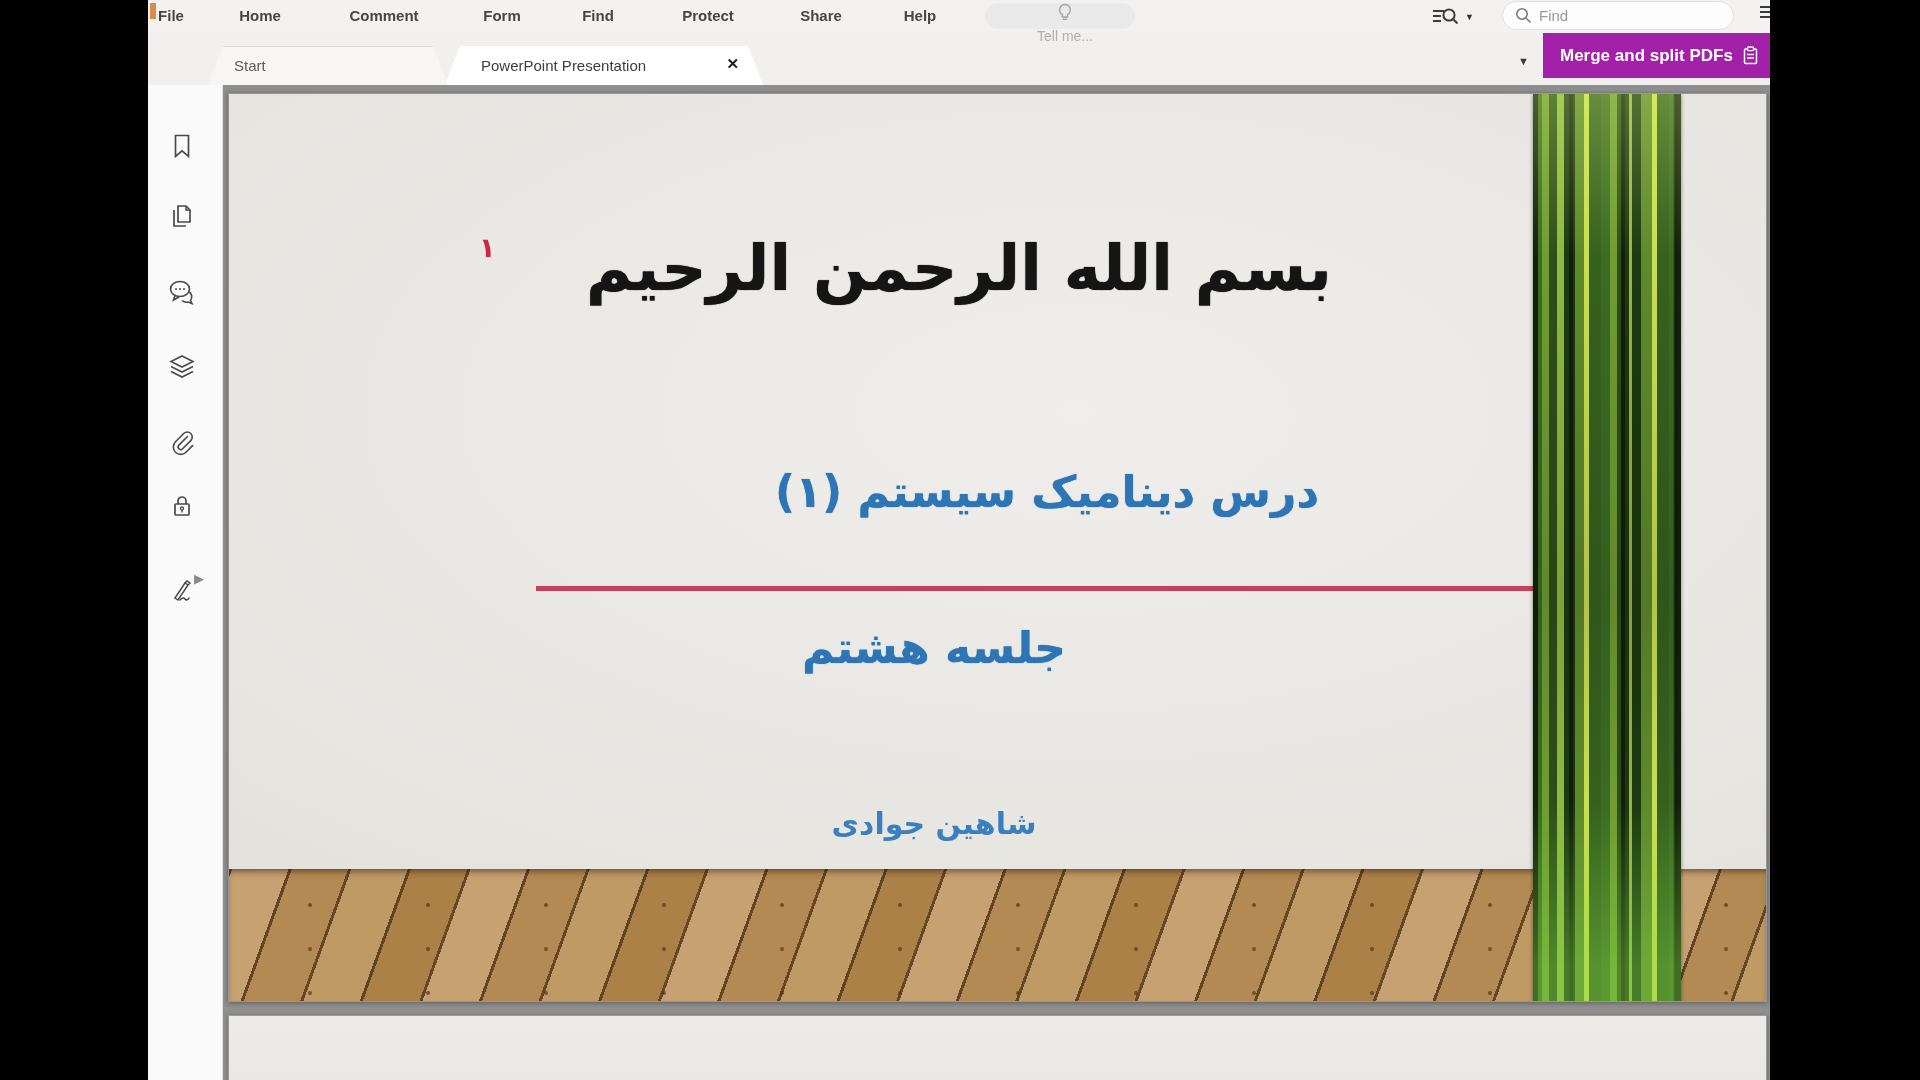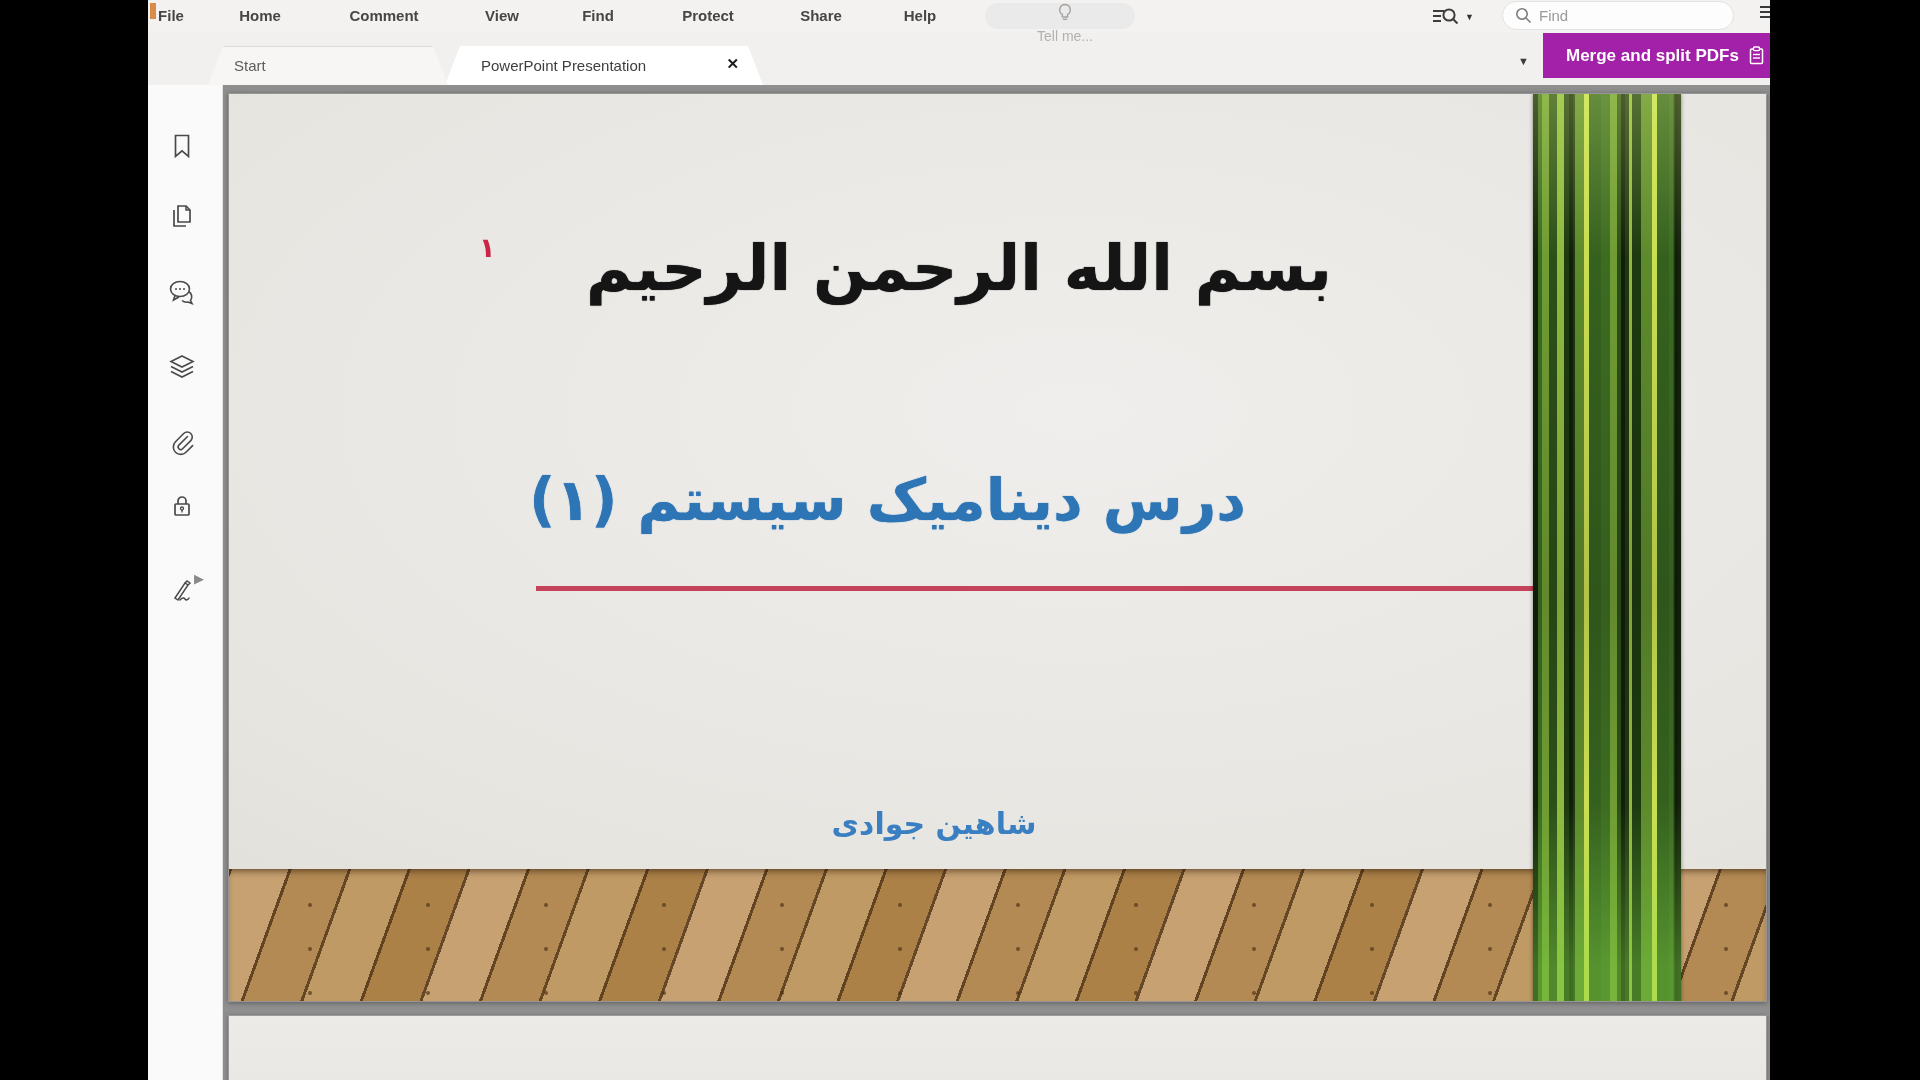--- a/index.html
+++ b/index.html
@@ -34,42 +34,42 @@
          display:flex; align-items:center; }
   #tab-start { left:60px; width:240px; background:#f7f6f5; box-shadow:inset 0 1px 0 #dddcda; }
   #tab-start .tab-label { padding-left:26px; color:#5e5d5c; font-size:15px; }
   #tab-doc { left:297px; width:318px; background:#ffffff; }
   #tab-doc .tab-label { padding-left:36px; color:#3f3e3d; font-size:15px; }
   .tab-close { position:absolute; right:24px; top:9px; font-size:15px; font-weight:bold;
                color:#1d1d1d; cursor:pointer; }
   #tab-caret { position:absolute; left:1370px; top:22px; font-size:11px; color:#3a3a3a; cursor:pointer; }
   #merge-btn { position:absolute; left:1395px; top:0; width:230px; height:45px;
                background:#a320a8; color:#fff; border:none; display:flex; align-items:center;
-               gap:10px; padding-left:23px; font-size:17px; font-weight:bold;
+               gap:10px; padding-left:17px; font-size:17px; font-weight:bold;
                font-family:"Liberation Sans", sans-serif; cursor:pointer; }
 
   
   #workspace { left:148px; top:85px; width:1622px; height:995px; background:#8f8f8f; }
   #sidebar { position:absolute; left:0; top:0; width:75px; height:995px; background:#fafafa;
              border-right:1px solid #e2e1e0; }
   .side-icon { position:absolute; left:12px; width:44px; height:44px; display:flex;
                align-items:center; justify-content:center; cursor:pointer; }
   #panel-arrow { position:absolute; left:46px; top:486px; font-size:13px; color:#8a8a8a; cursor:pointer; }
 
   
   #page1 { position:absolute; left:80px; top:8px; width:1539px; height:909px;
            background:radial-gradient(120% 100% at 55% 35%, #efeeec 0%, #e7e5e0 55%, #dad7d1 100%);
            border:1px solid #979695; box-shadow:0 1px 5px rgba(0,0,0,.35); overflow:hidden; }
   #pagenum-ann { position:absolute; left:250px; top:138px; color:#cc2546; font-size:27px;
                  font-weight:bold; font-family:"DejaVu Sans", sans-serif; }
   #bismillah { position:absolute; left:300px; top:132px; width:860px; text-align:center;
                direction:rtl; color:#151515; font-weight:bold; font-size:63px; line-height:1.35;
                font-family:"DejaVu Sans", sans-serif; text-shadow:0 0 1px #151515; }
-  #slide-title { position:absolute; left:300px; top:372px; width:790px; text-align:left;
-                 direction:rtl; color:#2e75b6; font-weight:bold; font-size:58px;
+  #slide-title { position:absolute; left:300px; top:372px; width:790px; text-align:right;
+                 direction:rtl; color:#2e75b6; font-weight:bold; font-size:44px;
                  font-family:"DejaVu Sans", sans-serif; text-shadow:0 0 1px #2e75b6; }
   #title-underline { position:absolute; left:307px; top:492px; width:1000px; height:5px;
                      background:#c4435a; }
   #slide-subtitle { position:absolute; left:520px; top:528px; width:370px; text-align:center;
                     direction:rtl; color:#2e75b6; font-weight:bold; font-size:44px;
                     font-family:"DejaVu Sans", sans-serif; text-shadow:0 0 1px #2e75b6; }
   #slide-author { position:absolute; left:520px; top:712px; width:370px; text-align:center;
                   direction:rtl; color:#3a7fc1; font-weight:bold; font-size:30px;
                   font-family:"DejaVu Sans", sans-serif; }
 
@@ -103,21 +103,21 @@
   svg { display:block; }
 </style>
 </head>
 <body>
 
 <div id="menubar" class="abs">
   <div id="app-logo-sliver"></div>
   <span class="menu-item" style="left:23px">File</span>
   <span class="menu-item" style="left:112px">Home</span>
   <span class="menu-item" style="left:236px">Comment</span>
-  <span class="menu-item" style="left:354px">View</span>
+  <span class="menu-item" style="left:354px">Form</span>
   <span class="menu-item" style="left:450px">Find</span>
   <span class="menu-item" style="left:560px">Protect</span>
   <span class="menu-item" style="left:673px">Share</span>
   <span class="menu-item" style="left:772px">Help</span>
 
   <div id="tellme">
     <span>
       <svg width="16" height="18" viewBox="0 0 16 18">
         <path d="M8 1.5a5.3 5.3 0 0 0-2.6 9.9v2.6h5.2v-2.6A5.3 5.3 0 0 0 8 1.5z" fill="none" stroke="#a5a3a1" stroke-width="1.4"></path>
         <line x1="5.8" y1="16.3" x2="10.2" y2="16.3" stroke="#a5a3a1" stroke-width="1.4"></line>
@@ -229,20 +229,21 @@
       </svg>
     </div>
     <span id="panel-arrow">▶</span>
   </div>
 
   <div id="page1">
     <span id="pagenum-ann">۱</span>
     <div id="bismillah">بسم الله الرحمن الرحيم</div>
     <div id="slide-title">درس دینامیک سیستم (۱)</div>
     <div id="title-underline"></div>
+    <div id="slide-subtitle">جلسه هشتم</div>
     <div id="slide-author">شاهین جوادی</div>
     <div id="wood">
       <div id="wood-dots"></div>
     </div>
     <div id="forest"></div>
   </div>
 
   <div id="page2"></div>
 </div>
 

